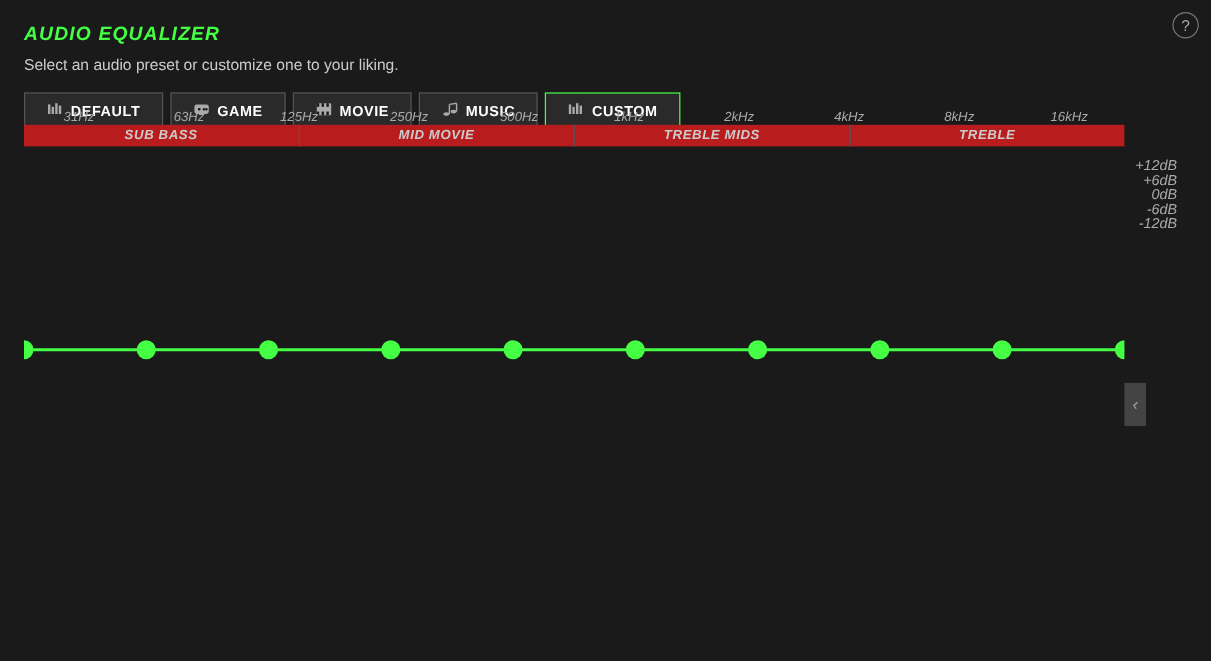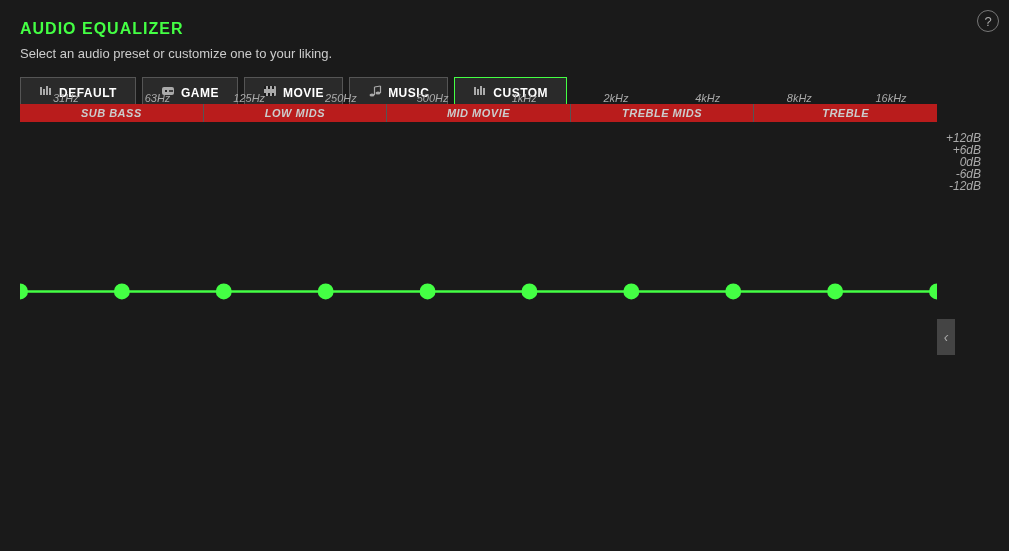--- a/index.html
+++ b/index.html
@@ -17,20 +17,21 @@
       height: 551px;
       display: flex;
       flex-direction: column;
     }
     .title {
       color: #44ff44;
       font-size: 16px;
       font-weight: bold;
       letter-spacing: 1px;
       margin-bottom: 8px;
+      font-style: italic;
     }
     .subtitle {
       color: #ccc;
       font-size: 13px;
       margin-bottom: 16px;
     }
     .presets {
       display: flex;
       gap: 6px;
       margin-bottom: 10px;
@@ -282,21 +283,20 @@
             <div class="freq-label">500Hz</div>
             <div class="freq-label">1kHz</div>
             <div class="freq-label">2kHz</div>
             <div class="freq-label">4kHz</div>
             <div class="freq-label">8kHz</div>
             <div class="freq-label">16kHz</div>
           </div>
 
         <div class="band-labels" id="band-labels">
             <div class="band-label">SUB BASS</div>
-            <div class="band-label">LOW MIDS</div>
             <div class="band-label">MID MOVIE</div>
             <div class="band-label">TREBLE MIDS</div>
             <div class="band-label">TREBLE</div>
           </div>
       </div>
 
       <div class="scroll-arrow">‹</div>
     </div>
 
     <div class="db-labels" id="db-labels">

